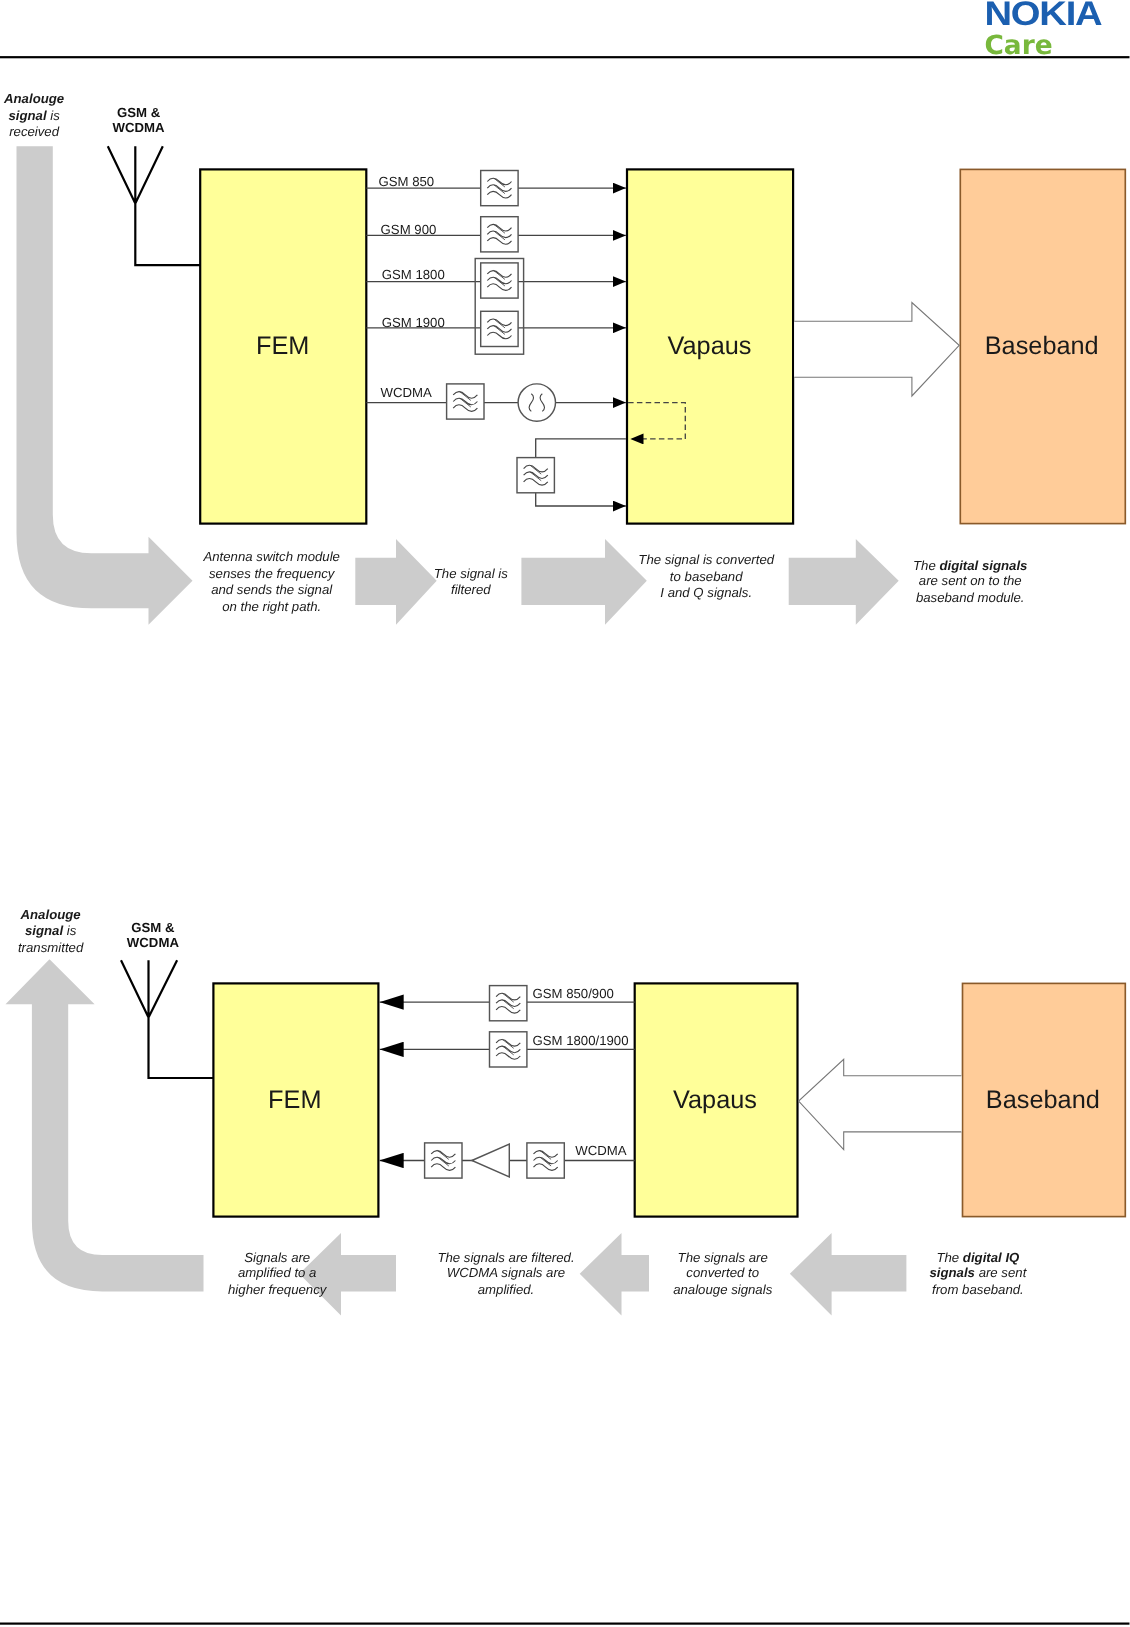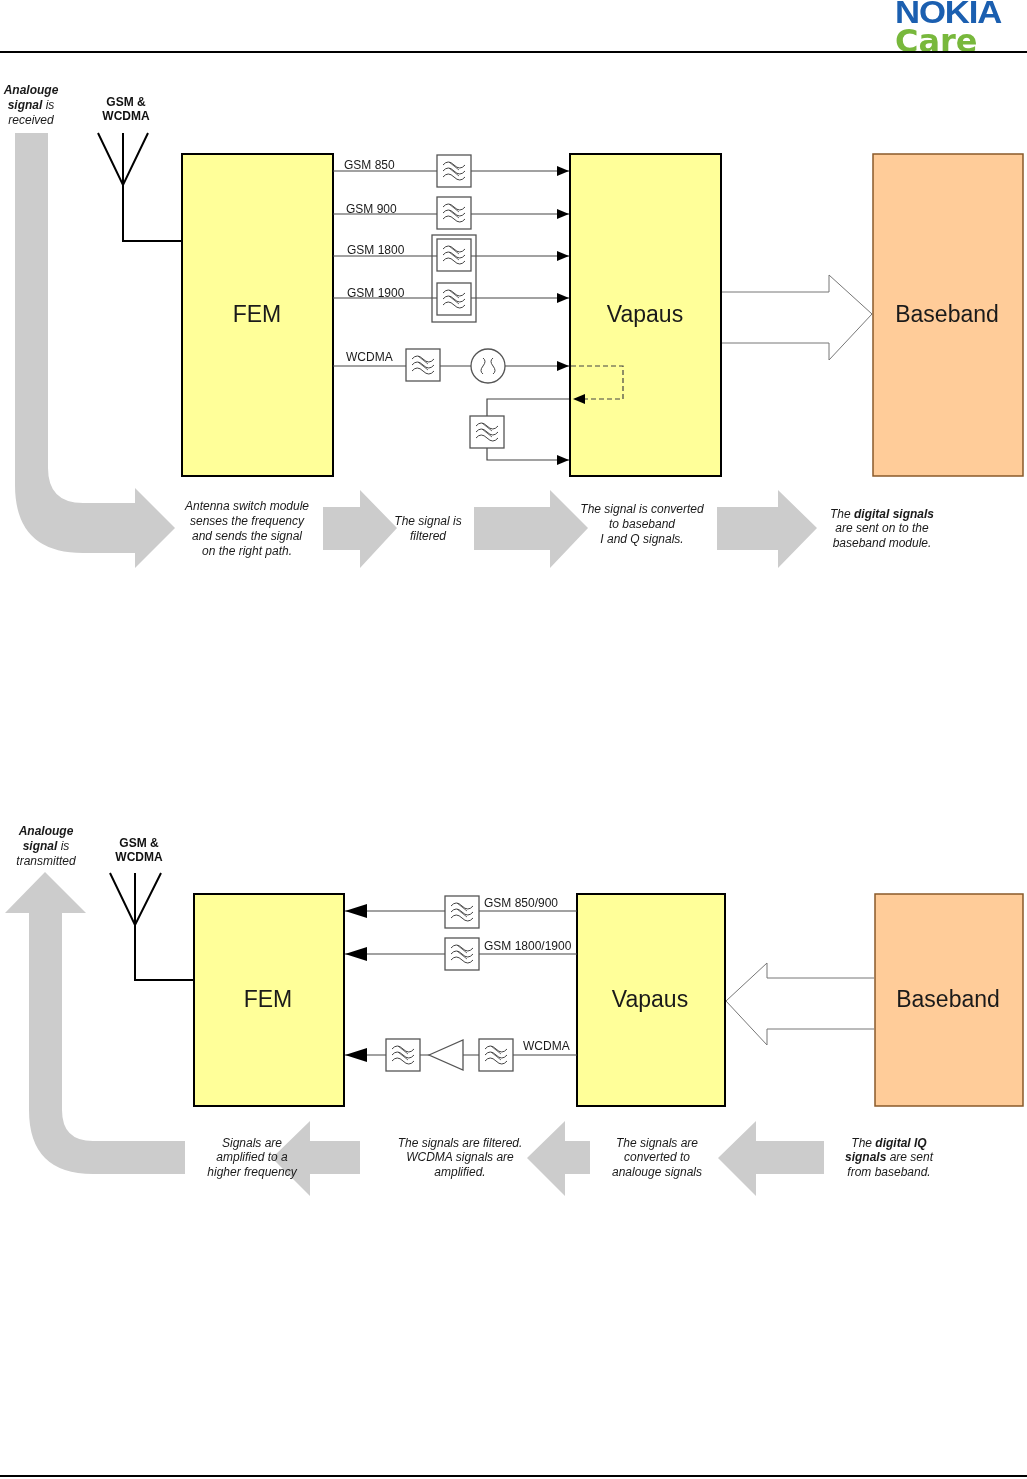--- a/index.html
+++ b/index.html
@@ -1,19 +1,19 @@
 <!DOCTYPE html>
 <html><head>
 <meta charset="utf-8">
 <style>
   html, body { margin:0; padding:0; background:#ffffff; }
   body { width:1027px; height:1479px; position:relative; overflow:hidden; font-family:"Liberation Sans", sans-serif; }
   .logo { position:absolute; right:2px; top:-2px; text-align:left; width:130px; }
   .logo-nokia { font-family:"Liberation Sans", sans-serif; font-weight:bold; font-size:31px; color:#1b5fb0; letter-spacing:-1px; line-height:30px; display:block; transform:scaleX(1.12); transform-origin:left; }
-  .logo-care { font-family:"DejaVu Sans", sans-serif; font-weight:bold; font-size:32px; color:#78b83c; line-height:26px; display:block; margin-left:0px; }
+  .logo-care { font-family:"DejaVu Sans", sans-serif; font-weight:bold; font-size:24px; color:#78b83c; line-height:26px; display:block; margin-left:0px; }
   .rule { position:absolute; left:0; width:1027px; height:2px; background:#000; }
   svg { position:absolute; left:0; top:0; }
   svg text { font-family:"Liberation Sans", sans-serif; }
   .lbl { font-size:12px; fill:#1a1a1a; }
   .cap { font-size:12px; font-style:italic; fill:#1a1a1a; }
   .capb { font-size:12px; font-style:italic; font-weight:bold; fill:#1a1a1a; }
   .big { font-size:23px; fill:#1a1a1a; }
   .ant { font-size:12px; font-weight:bold; fill:#111; }
 </style>
 </head>

